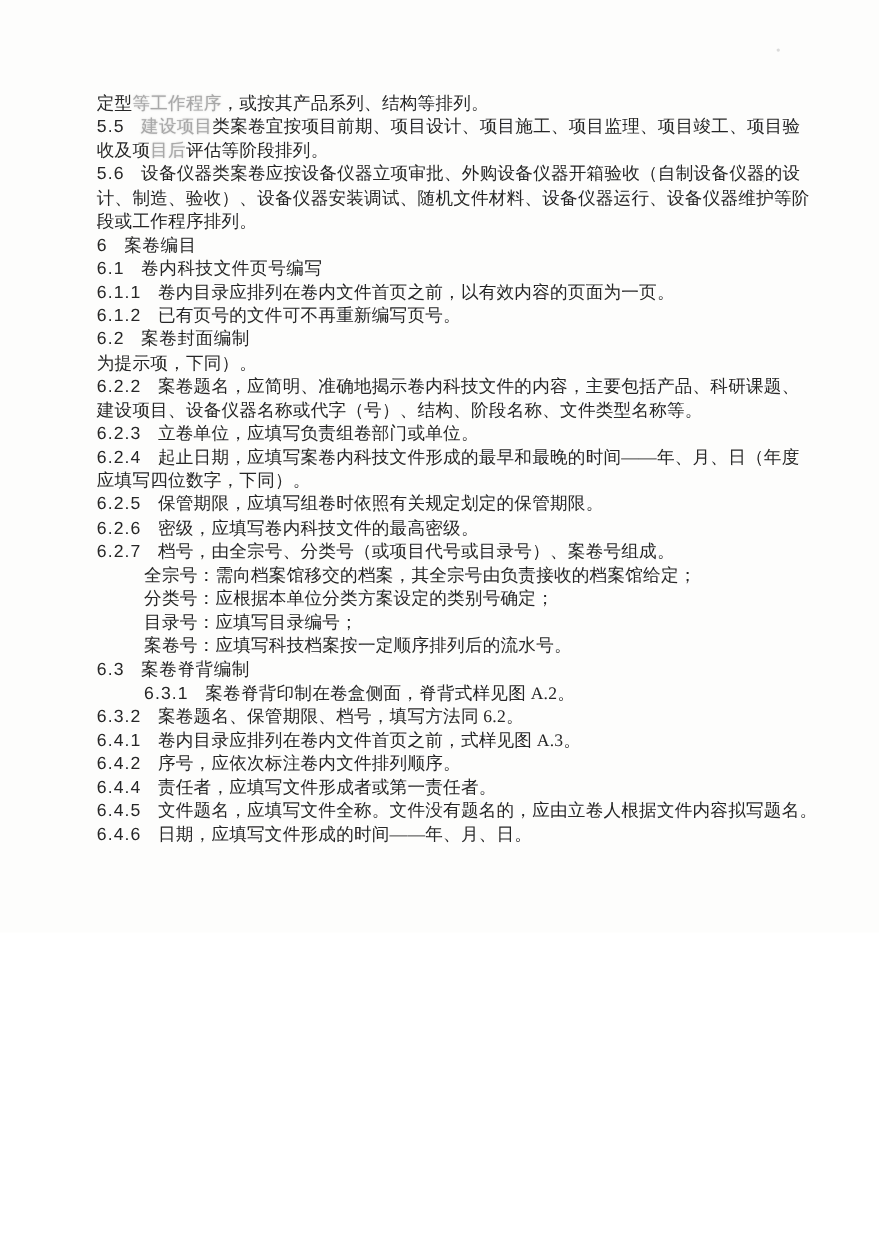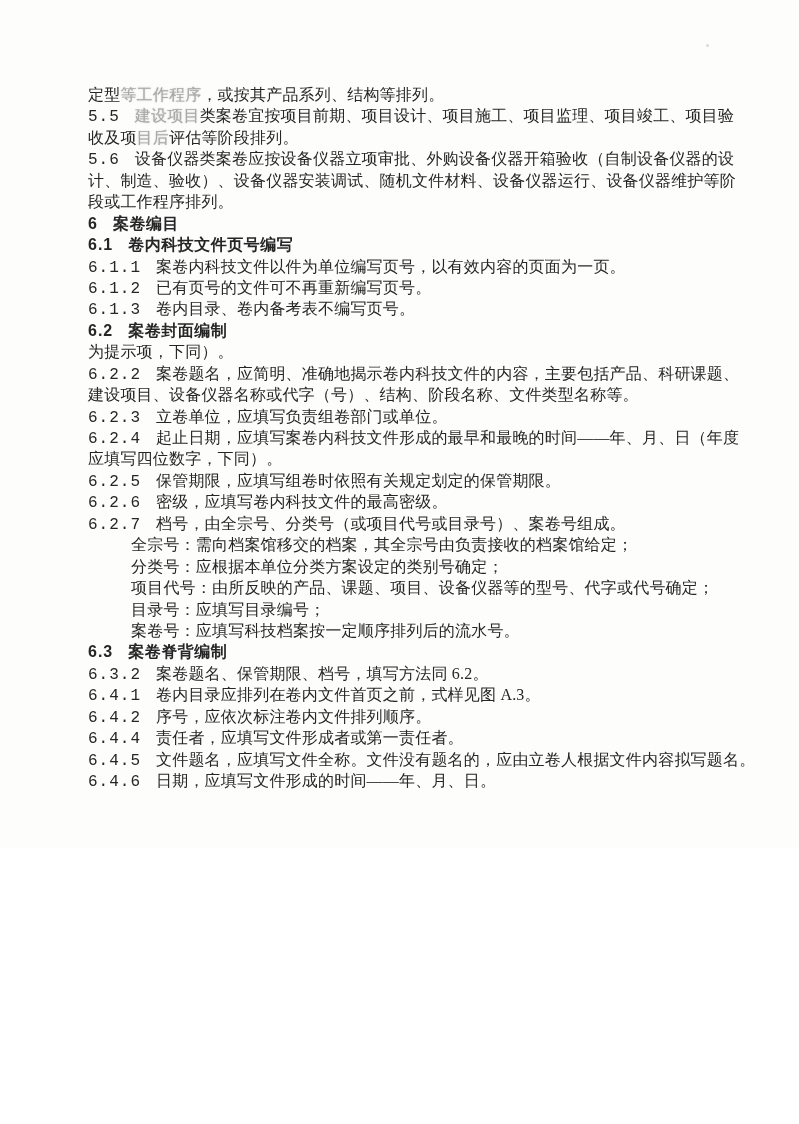--- a/index.html
+++ b/index.html
@@ -23,26 +23,26 @@
     width: 636px;
   }
   .line {
     height: 21.45px;
     line-height: 21.45px;
     font-size: 16px;
     white-space: nowrap;
     letter-spacing: 0.2px;
   }
   .line .num {
-    font-family: Liberation Mono, monospace;
+    font-family: Liberation Sans, sans-serif;
     margin-right: 15px;
     letter-spacing: 1px;
   }
   .line.bold {
-    font-weight: 700;
+    font-weight: 400;
     font-family: "Liberation Sans", "DejaVu Sans", sans-serif;
     letter-spacing: 0.5px;
   }
   .line.bold .num {
     font-family: "Liberation Sans", "DejaVu Sans", sans-serif;
     letter-spacing: 1px;
   }
   .line.indent-1 {
     padding-left: 43px;
   }
@@ -76,39 +76,38 @@
 <div class="page">
   <div class="content">
       <div class="line"><span>定型</span><span class="faded">等工作程序</span><span>，或按其产品系列、结构等排列。</span></div>
       <div class="line"><span class="num">5.5</span><span class="faded">建设项目</span><span>类案卷宜按项目前期、项目设计、项目施工、项目监理、项目竣工、项目验</span></div>
       <div class="line"><span>收及项</span><span class="faded">目后</span><span>评估等阶段排列。</span></div>
       <div class="line"><span class="num">5.6</span><span>设备仪器类案卷应按设备仪器立项审批、外购设备仪器开箱验收（自制设备仪器的设</span></div>
       <div class="line"><span>计、制造、验收）、设备仪器安装调试、随机文件材料、设备仪器运行、设备仪器维护等阶</span></div>
       <div class="line"><span>段或工作程序排列。</span></div>
       <div class="line bold"><span class="num">6</span><span>案卷编目</span></div>
       <div class="line bold"><span class="num">6.1</span><span>卷内科技文件页号编写</span></div>
-      <div class="line"><span class="num">6.1.1</span><span>案卷内科技文件以件为单位编写页号，以有效内容的页面为一页。</span></div>
+      <div class="line"><span class="num">6.1.1</span><span>卷内目录应排列在卷内文件首页之前，以有效内容的页面为一页。</span></div>
       <div class="line"><span class="num">6.1.2</span><span>已有页号的文件可不再重新编写页号。</span></div>
-      <div class="line"><span class="num">6.1.3</span><span>卷内目录、卷内备考表不编写页号。</span></div>
       <div class="line bold"><span class="num">6.2</span><span>案卷封面编制</span></div>
       <div class="line"><span>为提示项，下同）。</span></div>
       <div class="line"><span class="num">6.2.2</span><span>案卷题名，应简明、准确地揭示卷内科技文件的内容，主要包括产品、科研课题、</span></div>
       <div class="line"><span>建设项目、设备仪器名称或代字（号）、结构、阶段名称、文件类型名称等。</span></div>
       <div class="line"><span class="num">6.2.3</span><span>立卷单位，应填写负责组卷部门或单位。</span></div>
       <div class="line"><span class="num">6.2.4</span><span>起止日期，应填写案卷内科技文件形成的最早和最晚的时间——年、月、日（年度</span></div>
       <div class="line"><span>应填写四位数字，下同）。</span></div>
       <div class="line"><span class="num">6.2.5</span><span>保管期限，应填写组卷时依照有关规定划定的保管期限。</span></div>
       <div class="line"><span class="num">6.2.6</span><span>密级，应填写卷内科技文件的最高密级。</span></div>
       <div class="line"><span class="num">6.2.7</span><span>档号，由全宗号、分类号（或项目代号或目录号）、案卷号组成。</span></div>
       <div class="line indent-1"><span>全宗号：需向档案馆移交的档案，其全宗号由负责接收的档案馆给定；</span></div>
       <div class="line indent-1"><span>分类号：应根据本单位分类方案设定的类别号确定；</span></div>
-      <div class="line indent-1"><span>项目代号：由所反映的产品、课题、项目、设备仪器等的型号、代字或代号确定；</span></div>
       <div class="line indent-1"><span>目录号：应填写目录编号；</span></div>
       <div class="line indent-1"><span>案卷号：应填写科技档案按一定顺序排列后的流水号。</span></div>
       <div class="line bold"><span class="num">6.3</span><span>案卷脊背编制</span></div>
+      <div class="line indent-1"><span class="num">6.3.1</span><span>案卷脊背印制在卷盒侧面，脊背式样见图 A.2。</span></div>
       <div class="line"><span class="num">6.3.2</span><span>案卷题名、保管期限、档号，填写方法同 6.2。</span></div>
       <div class="line"><span class="num">6.4.1</span><span>卷内目录应排列在卷内文件首页之前，式样见图 A.3。</span></div>
       <div class="line"><span class="num">6.4.2</span><span>序号，应依次标注卷内文件排列顺序。</span></div>
       <div class="line"><span class="num">6.4.4</span><span>责任者，应填写文件形成者或第一责任者。</span></div>
       <div class="line"><span class="num">6.4.5</span><span>文件题名，应填写文件全称。文件没有题名的，应由立卷人根据文件内容拟写题名。</span></div>
       <div class="line"><span class="num">6.4.6</span><span>日期，应填写文件形成的时间——年、月、日。</span></div>
     </div>
   <div class="page-number">· 275 ·</div>
   <div class="speck s1"></div>
   <div class="speck s2"></div>

